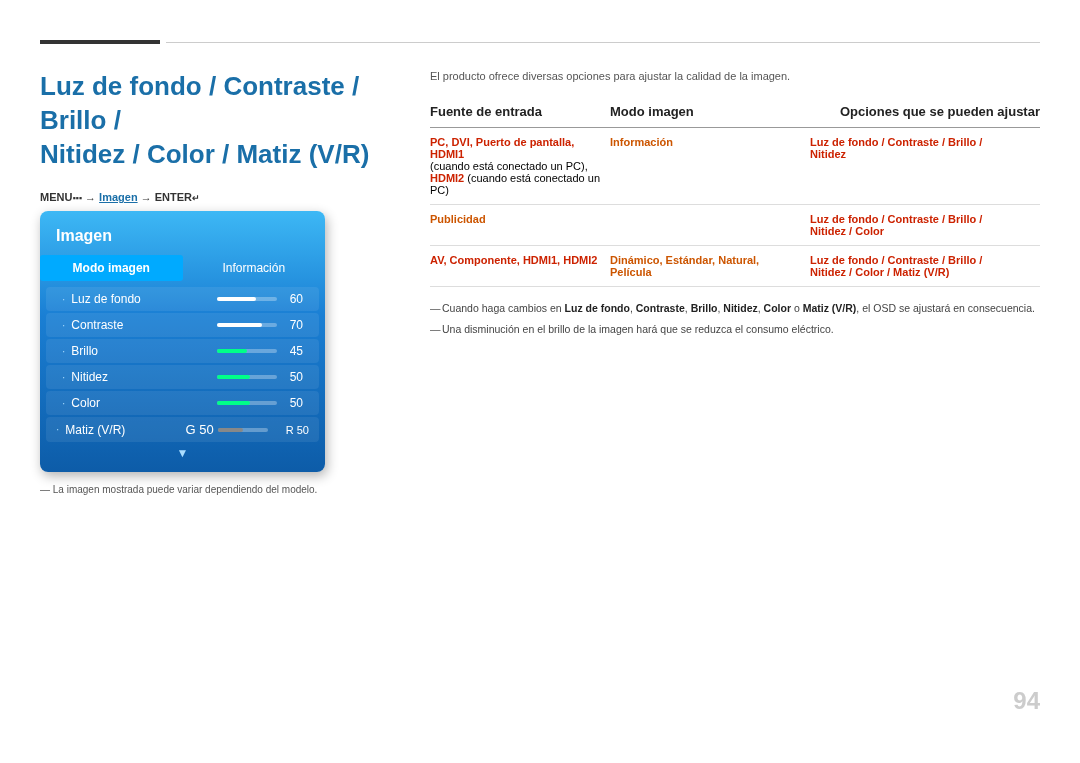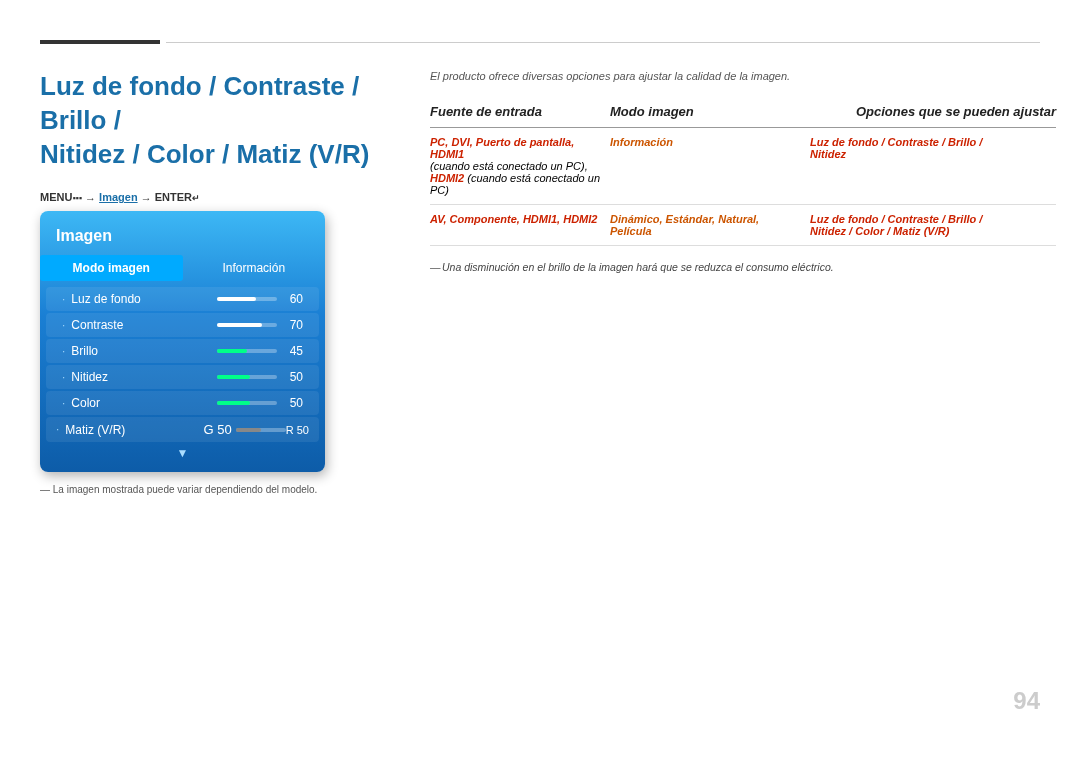--- a/index.html
+++ b/index.html
@@ -169,21 +169,21 @@
     .tv-matiz-item .matiz-fill {
       height: 100%;
       background: #888;
       border-radius: 2px;
       position: absolute;
       left: 0;
     }
     .tv-matiz-item .r-val {
       color: white;
       font-size: 11px;
-      margin-left: 0;
+      margin-left: 18px;
     }
 
     .tv-panel-arrow {
       text-align: center;
       color: #aaddff;
       font-size: 12px;
       margin-top: 4px;
       padding-bottom: 4px;
     }
 
@@ -191,22 +191,21 @@
       margin-top: 12px;
       font-size: 10px;
       color: #555;
     }
 
     
     .right-col {
       position: absolute;
       top: 70px;
       left: 430px;
-      right: 24px;
-      font-style: italic;
+      right: 40px;
     }
 
     .product-intro {
       font-size: 11px;
       color: #555;
       margin-bottom: 16px;
     }
 
     
     .info-table {
@@ -380,36 +379,49 @@
         </td>
         <td>
           <span style="color:#cc5500;font-weight:bold;">Información</span>
         </td>
         <td>
           <span style="color:#cc2200;font-weight:bold;">Luz de fondo / Contraste / Brillo /</span>
           <br><span style="color:#cc2200;font-weight:bold;">Nitidez</span>
         </td>
       </tr>
 
+      <tr>
+        <td>
+          <span style="color:#cc5500;font-weight:bold;">Publicidad</span>
+        </td>
+        <td></td>
+        <td>
+          <span style="color:#cc2200;font-weight:bold;">Luz de fondo / Contraste / Brillo /</span>
+          <br><span style="color:#cc2200;font-weight:bold;">Nitidez / Color</span>
+        </td>
+      </tr>
 
       <tr>
         <td>
           <span style="color:#cc2200;font-weight:bold;">AV, Componente, HDMI1, HDMI2</span>
         </td>
         <td>
           <span style="color:#cc5500;font-weight:bold;">Dinámico, Estándar, Natural, Película</span>
         </td>
         <td>
           <span style="color:#cc2200;font-weight:bold;">Luz de fondo / Contraste / Brillo /</span>
           <br><span style="color:#cc2200;font-weight:bold;">Nitidez / Color / Matiz (V/R)</span>
         </td>
       </tr>
     </tbody>
   </table>
 
   <div class="notes-section">
     <div class="note-item">
+      Cuando haga cambios en <span class="highlight">Luz de fondo</span>, <span class="highlight">Contraste</span>, <span class="highlight">Brillo</span>, <span class="highlight">Nitidez</span>, <span class="highlight">Color</span> o <span class="highlight">Matiz (V/R)</span>, el OSD se ajustará en consecuencia.
+    </div>
+    <div class="note-item">
       Una disminución en el brillo de la imagen hará que se reduzca el consumo eléctrico.
     </div>
   </div>
 </div>
 
 <div class="page-number">94</div>
 
 </body></html>

